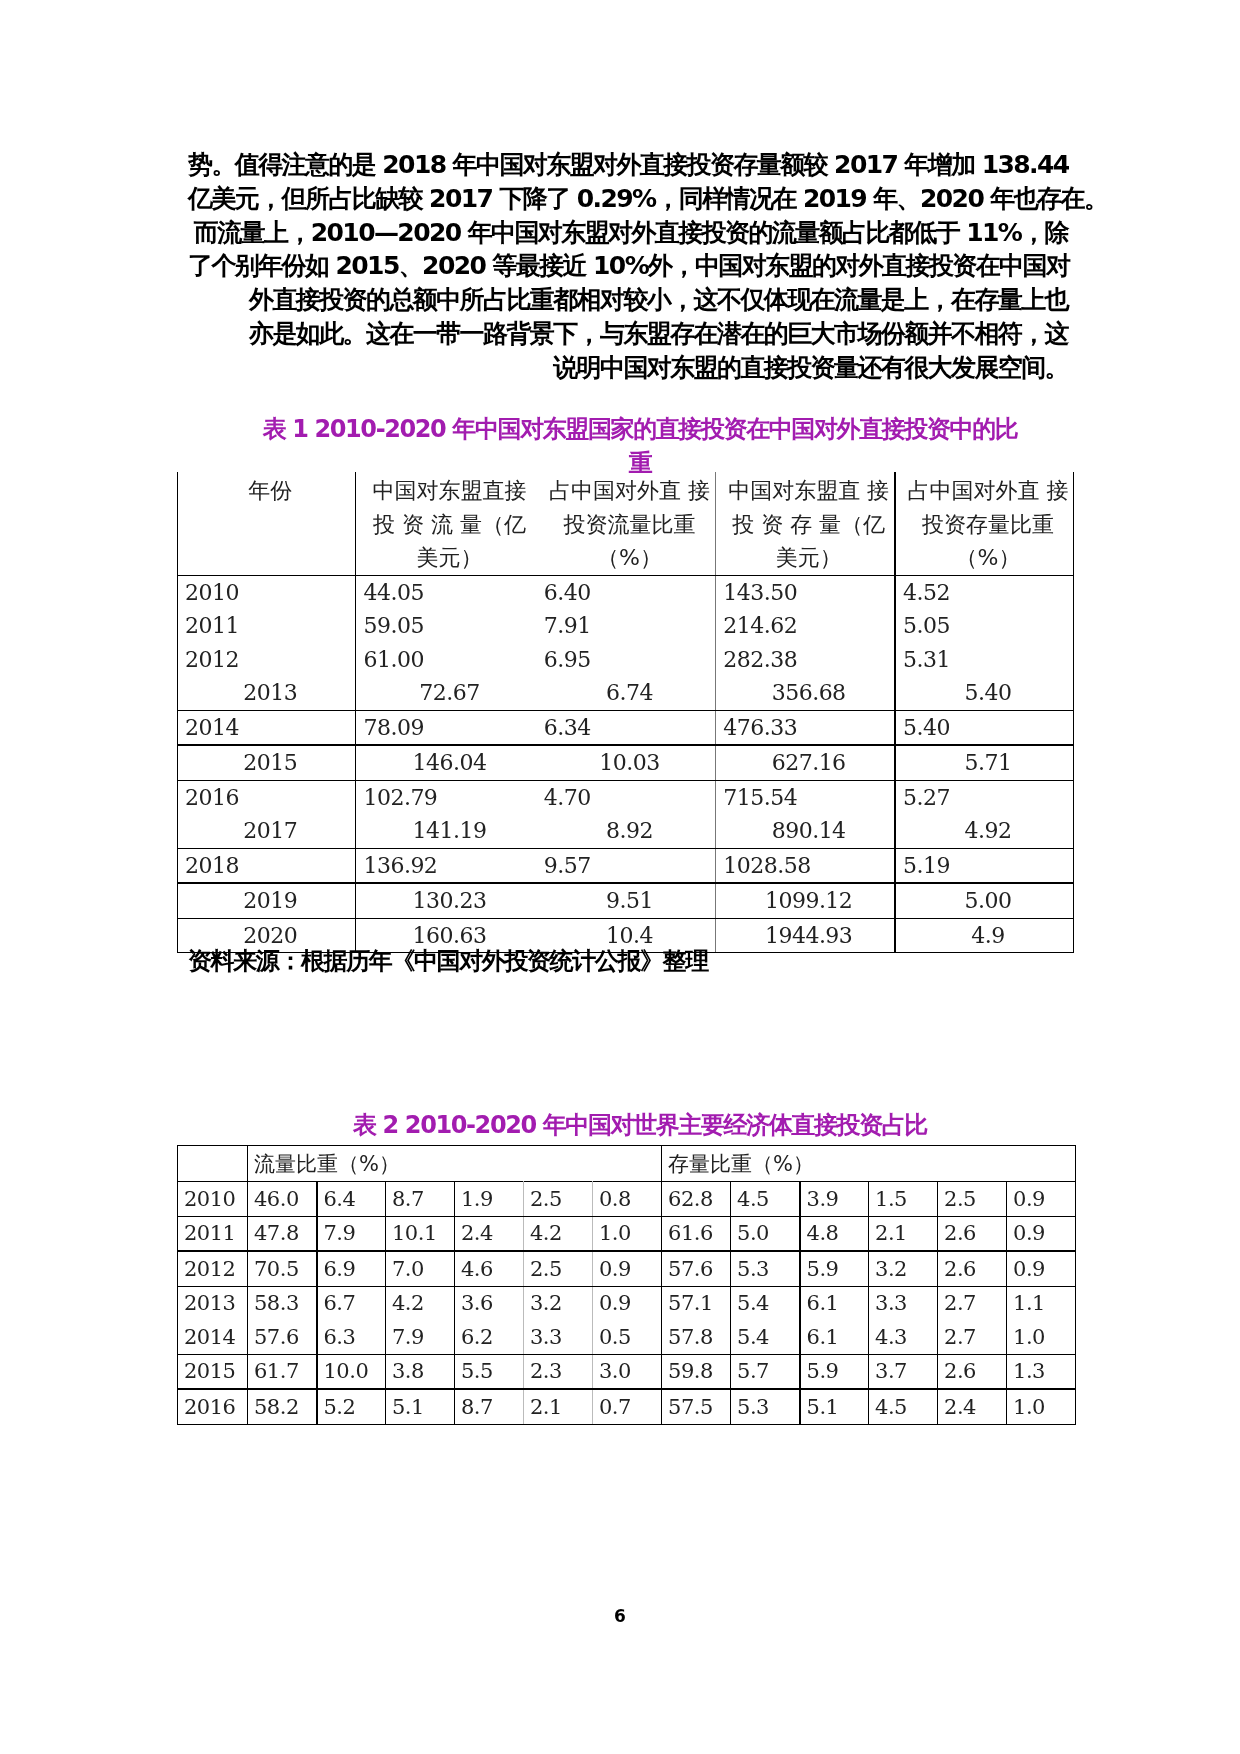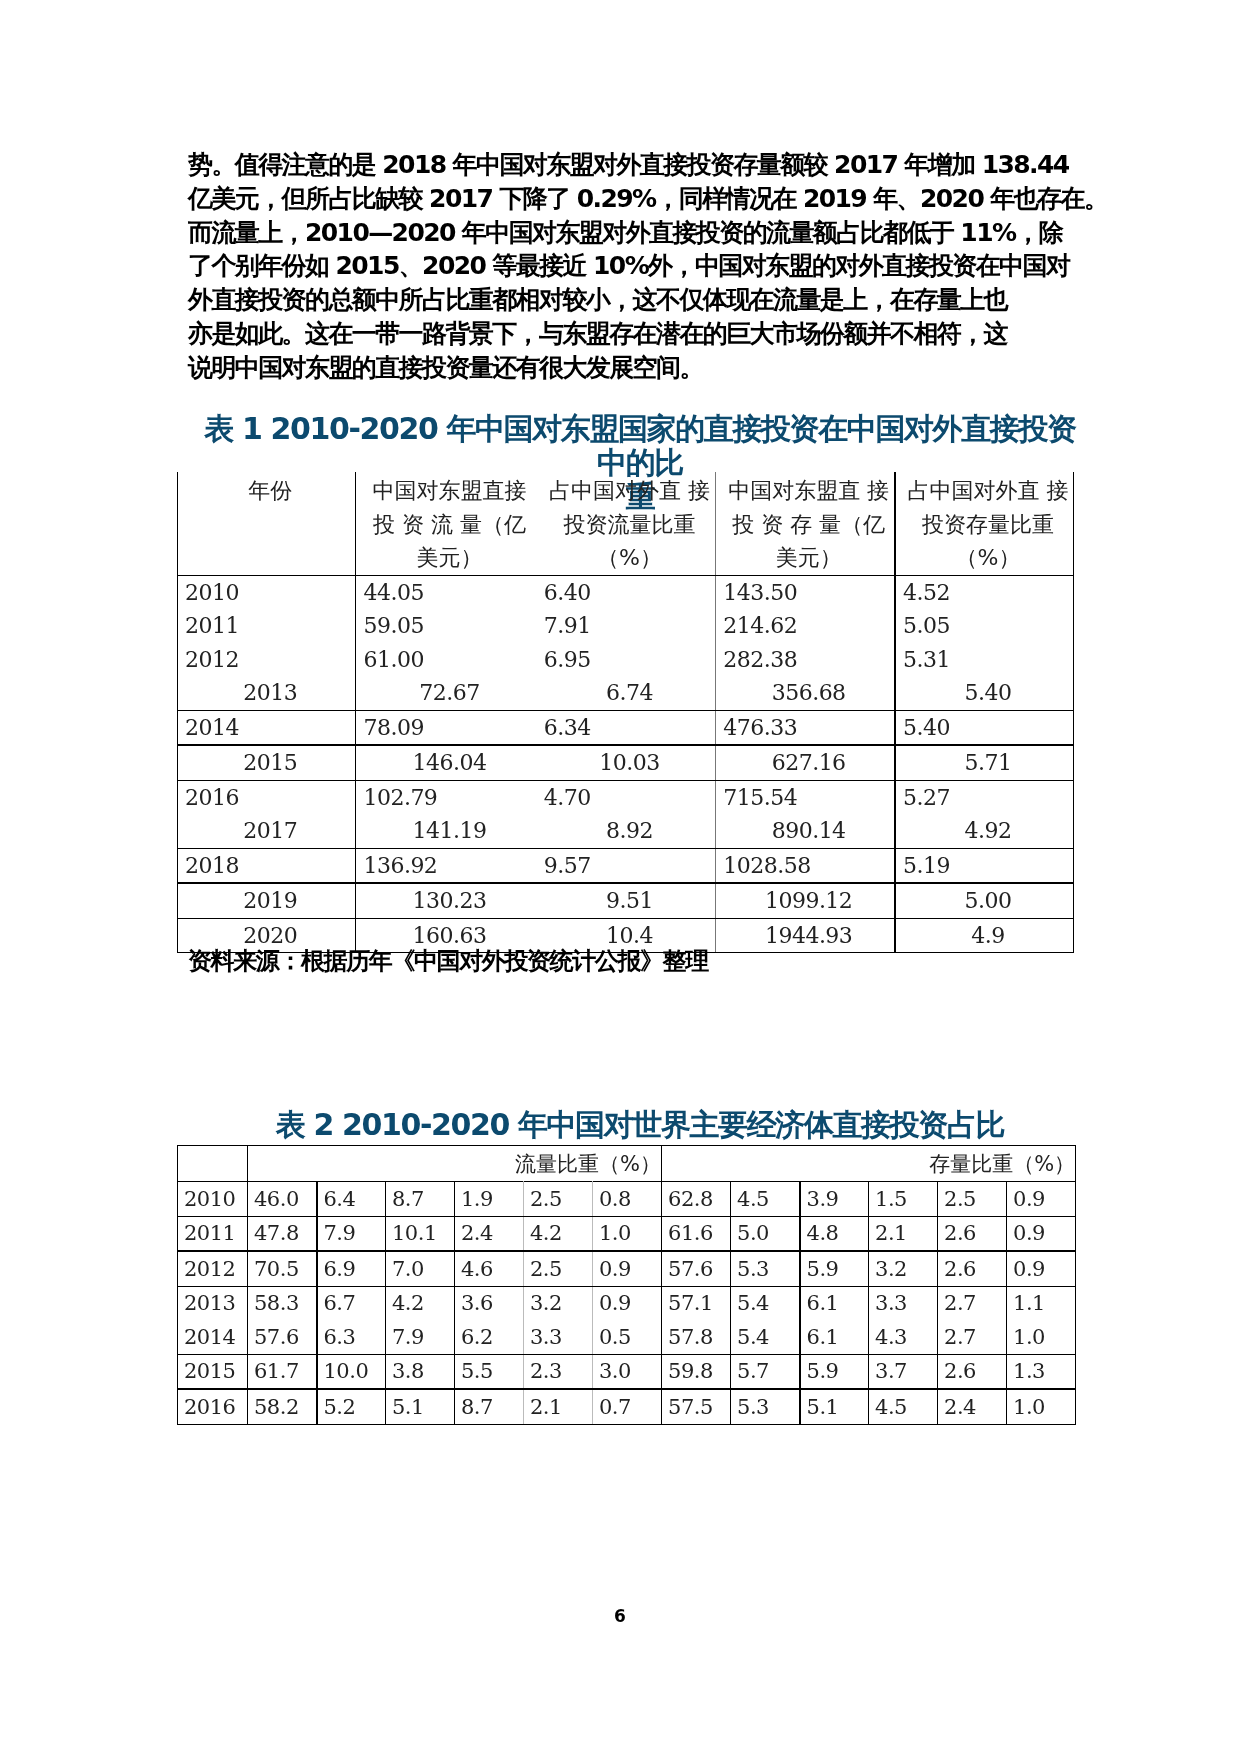--- a/index.html
+++ b/index.html
@@ -1,26 +1,26 @@
 <!DOCTYPE html>
 <html><head>
 <meta charset="utf-8">
 <style>
   html, body { margin: 0; padding: 0; background: #ffffff; }
   body { width: 1240px; height: 1754px; position: relative; overflow: hidden; color: #000; }
   .page { position: absolute; left: 0; top: 0; width: 1240px; height: 1754px; }
   .para {
     position: absolute; left: 188px; top: 148px; width: 880px;
     font-family: "DejaVu Sans", sans-serif; font-size: 25px; line-height: 33.8px;
-    font-weight: bold; letter-spacing: -1.6px; color: #000;
+    font-weight: bold; letter-spacing: -1.6px; color: #000; text-align: right;
   }
   .para .line { display: block; white-space: nowrap; }
   .caption {
     position: absolute; font-family: "DejaVu Sans", sans-serif; font-weight: bold;
-    font-size: 30px; letter-spacing: -1.4px; text-align: center; color: #0c4a6e;
+    font-size: 24px; letter-spacing: -1.4px; text-align: center; color: #a21caf;
   }
   .cap1 { left: 200px; top: 412px; width: 880px; line-height: 34px; }
   .cap2 { left: 200px; top: 1108px; width: 880px; line-height: 34px; }
   table { border-collapse: collapse; position: absolute; table-layout: fixed; }
   .t1 { left: 177px; top: 472px; width: 897px; }
   .t1 td { font-family: "DejaVu Serif", serif; font-size: 22px; color: #222;
            padding: 0 0 0 7px; height: 33.5px; vertical-align: middle; white-space: nowrap;
            border-left: 1px solid #000; border-right: 1px solid #000; letter-spacing: -0.5px; }
   .t1 td.hdr { font-family: "DejaVu Sans", sans-serif; font-size: 22px; line-height: 33.5px;
                vertical-align: top; white-space: normal; letter-spacing: 0; padding-top: 2px; height: auto; }
@@ -30,21 +30,21 @@
   .t1 td.c2 { border-right: 1px solid #777; }
   .t1 td.c3 { border-right: 2px solid #000; }
   .src {
     position: absolute; left: 188px; top: 948px; font-family: Liberation Mono, monospace;
     font-weight: bold; font-size: 24px; letter-spacing: -1.4px; line-height: 30px; white-space: nowrap;
   }
   .t2 { left: 177px; top: 1145px; width: 895px; }
   .t2 td { font-family: "DejaVu Serif", serif; font-size: 21px; color: #222; padding: 0 0 0 6px;
            height: 33.5px; border: 1px solid #000; vertical-align: middle; white-space: nowrap; letter-spacing: -0.5px; }
   .t2 td.hdr { font-family: "DejaVu Sans", sans-serif; font-size: 21px; line-height: 32.5px;
-               vertical-align: top; white-space: normal; padding-top: 1px; letter-spacing: 0; text-align: right; }
+               vertical-align: top; white-space: normal; padding-top: 1px; letter-spacing: 0; }
   .t2 td.grp { border-bottom: none; height: 34px; vertical-align: middle; }
   .t2 td.nb-t { border-top: none; }
   .t2 td.nb-b { border-bottom: none; }
   .t2 td.thick-r { border-right: 2px solid #000; }
   .t2 tr.thick-b td { border-bottom: 2px solid #000; }
   .t2 td.light-r { border-right: 1px solid #bbb; }
   .pagenum {
     position: absolute; left: 0; width: 1240px; top: 1606px; text-align: center;
     font-family: "DejaVu Sans", sans-serif; font-weight: bold; font-size: 17px;
   }

